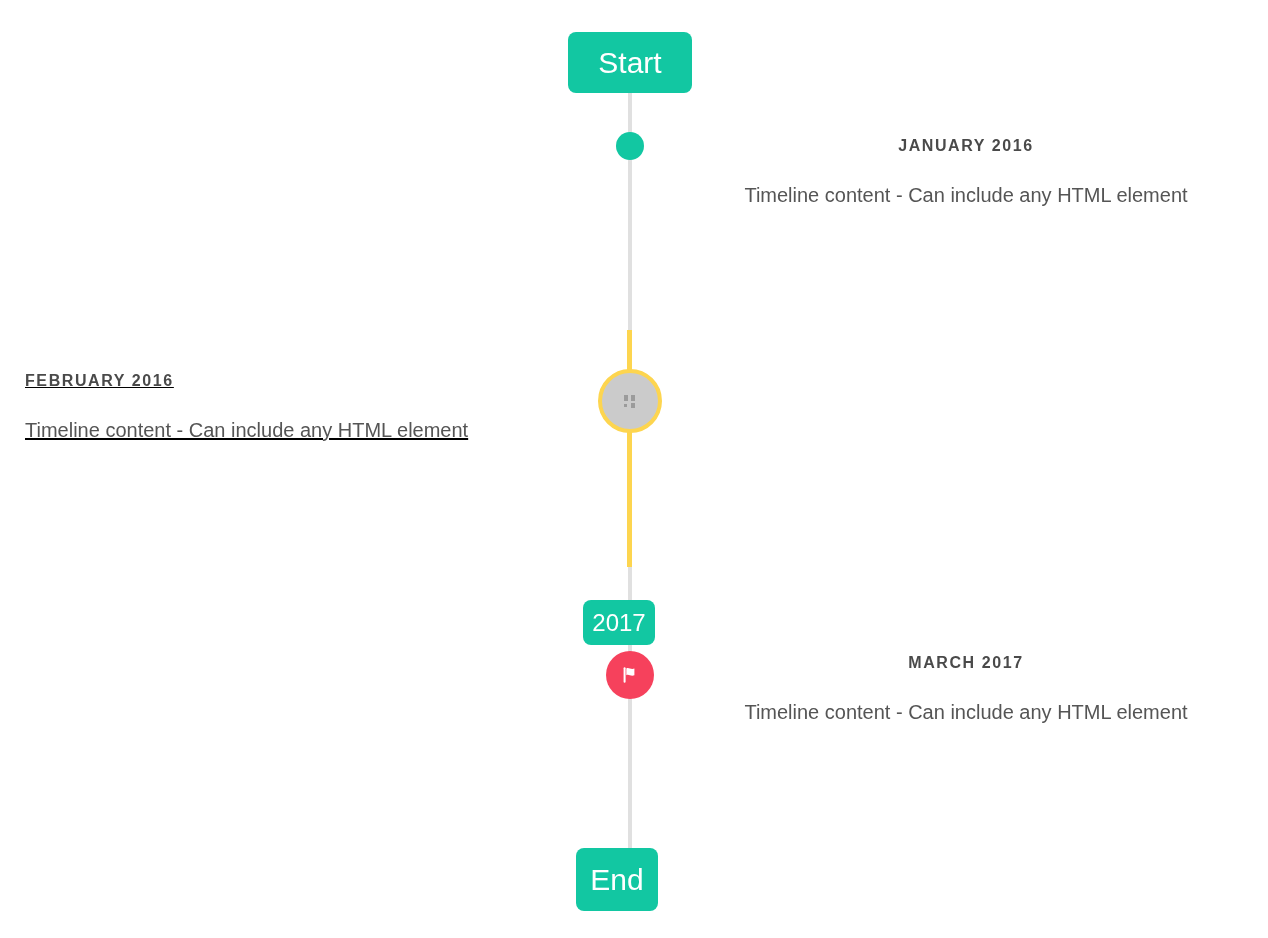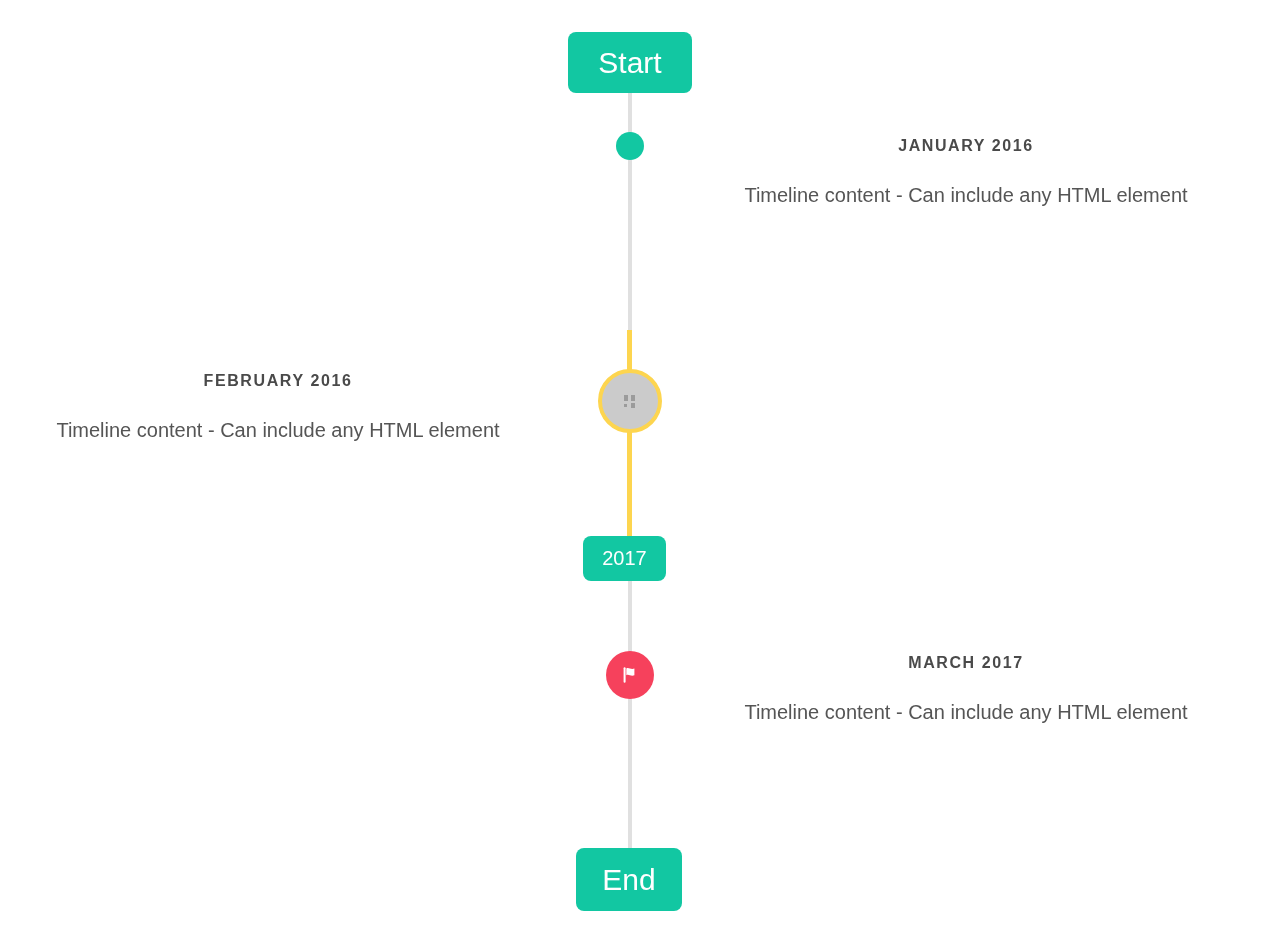--- a/index.html
+++ b/index.html
@@ -37,22 +37,22 @@
     position: absolute;
     display: flex;
     align-items: center;
     justify-content: center;
     background: var(--teal, #12c7a2);
     color: var(--badge_text, #ffffff);
     border-radius: 8px;
     z-index: 4;
   }
   .flag.start { left: 568px; top: 32px;  width: 124px; height: 61px; font-size: 30px; }
-  .flag.year  { left: 583px; top: 536px; width: 83px;  height: 45px; font-size: 20px; }
-  .flag.end   { left: 576px; top: 848px; width: 106px; height: 63px; font-size: 30px; }
+  .flag.year  { left: 583px; top: 600px; width: 72px;  height: 45px; font-size: 24px; }
+  .flag.end   { left: 576px; top: 848px; width: 82px; height: 63px; font-size: 30px; }
   
   .marker { position: absolute; z-index: 3; display: flex; align-items: center; justify-content: center; }
   .marker.dot {
     left: 616px; top: 132px; width: 28px; height: 28px;
     border-radius: 50%;
     background: var(--teal, #12c7a2);
   }
   .marker.imgcircle {
     left: 598px; top: 369px; width: 56px; height: 56px;
     border-radius: 50%;
@@ -73,21 +73,21 @@
     color: var(--label, #4a4a4a);
     line-height: 20px;
   }
   .item .content {
     margin-top: 16px;
     font-size: 20px;
     line-height: 47px;
     color: var(--content, #555555);
   }
   .item.right { left: 696px; text-align: center; }
-  .item.left  { left: 8px;  text-align: center; }
+  .item.left  { left: 25px;  text-align: left; text-decoration: underline; }
   .item.jan { top: 136px; }
   .item.feb { top: 371px; }
   .item.mar { top: 653px; }
 </style>
 </head>
 <body>
 
 <div class="stage">
 
   <div class="line gray"></div>

